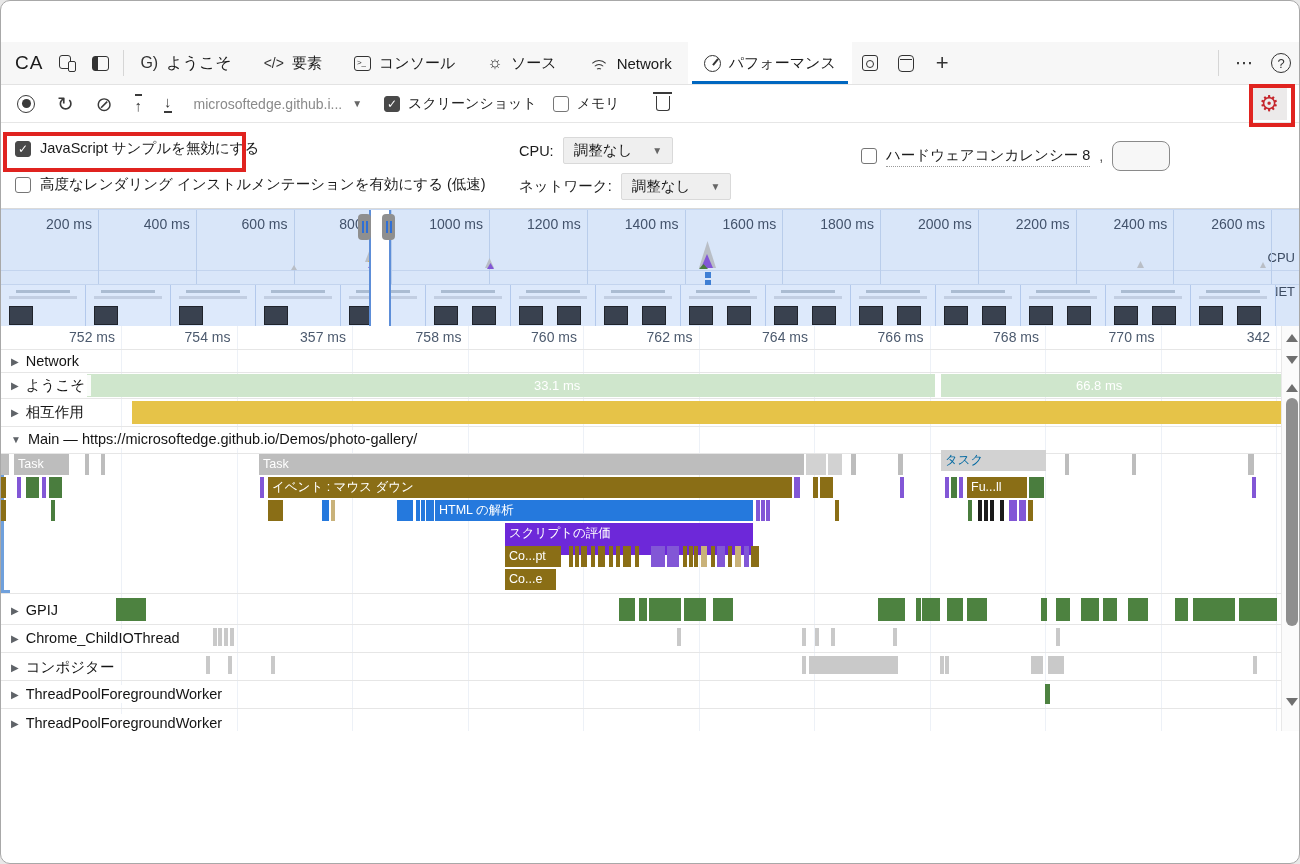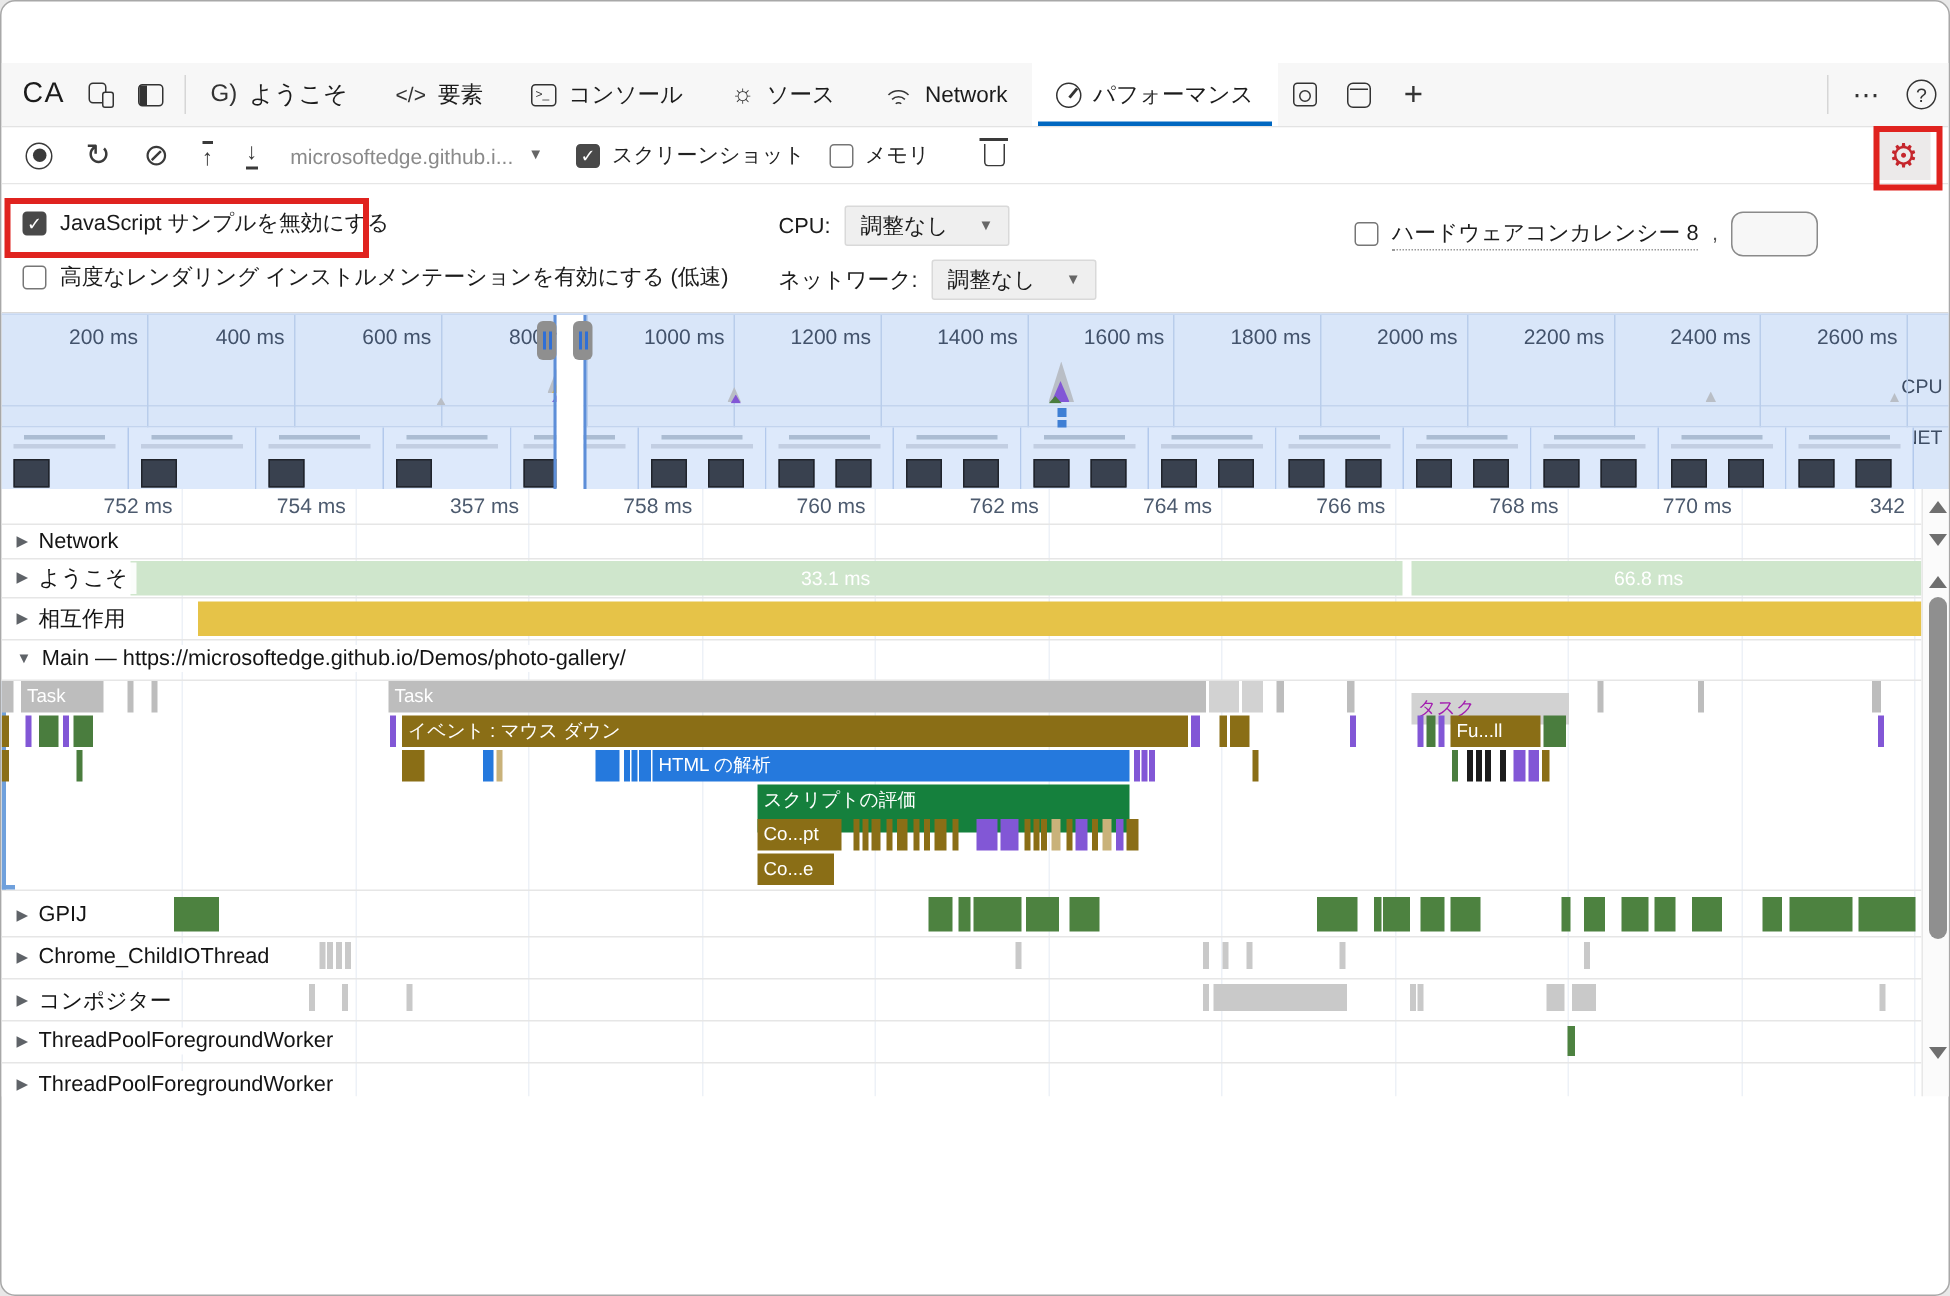--- a/index.html
+++ b/index.html
@@ -211,21 +211,21 @@
         <span class="caret">▼</span>
       </span>
     </div>
     <div class="set-item" style="left:518px; top:50px;">
       <span>ネットワーク:</span>
       <span class="select">
         <span>調整なし</span>
         <span class="caret">▼</span>
       </span>
     </div>
-    <div class="set-item" style="left:902px; top:18px;">
+    <div class="set-item" style="left:860px; top:18px;">
       <span class="cb"></span>
       <span class="dotted">ハードウェアコンカレンシー 8</span>
       <span style="color:#555;">,</span>
       <span class="hw-input"></span>
     </div>
   </div>
 
   <div class="overview" id="overview">
     <div class="ov-side" style="top:40px;">CPU</div>
     <div class="ov-netline"></div>
@@ -411,21 +411,21 @@
       <div style="position: absolute; left: 0px; top: 264px; width: 9px; height: 3px; background: rgb(111, 160, 220);"></div>
       <div class="bar" style="left: 0px; top: 128px; width: 8px; height: 21px; background: rgb(189, 189, 189);"></div>
       <div class="bar" style="left: 13px; top: 128px; width: 55px; height: 21px; background: rgb(189, 189, 189);">Task</div>
       <div class="bar" style="left: 84px; top: 128px; width: 4px; height: 21px; background: rgb(189, 189, 189);"></div>
       <div class="bar" style="left: 100px; top: 128px; width: 3px; height: 21px; background: rgb(189, 189, 189);"></div>
       <div class="bar" style="left: 258px; top: 128px; width: 545px; height: 21px; background: rgb(189, 189, 189);">Task</div>
       <div class="bar" style="left: 805px; top: 128px; width: 20px; height: 21px; background: rgb(210, 210, 210);"></div>
       <div class="bar" style="left: 827px; top: 128px; width: 14px; height: 21px; background: rgb(210, 210, 210);"></div>
       <div class="bar" style="left: 850px; top: 128px; width: 5px; height: 21px; background: rgb(189, 189, 189);"></div>
       <div class="bar" style="left: 897px; top: 128px; width: 5px; height: 21px; background: rgb(189, 189, 189);"></div>
-      <div class="bar" style="left: 940px; top: 136px; width: 105px; height: 21px; background: rgb(210, 210, 210); color: #a21caf;">タスク</div>
+      <div class="bar" style="left: 940px; top: 124px; width: 105px; height: 21px; background: rgb(210, 210, 210); color: #0369a1;">タスク</div>
       <div class="bar" style="left: 1064px; top: 128px; width: 3px; height: 21px; background: rgb(189, 189, 189);"></div>
       <div class="bar" style="left: 1131px; top: 128px; width: 2px; height: 21px; background: rgb(189, 189, 189);"></div>
       <div class="bar" style="left: 1247px; top: 128px; width: 6px; height: 21px; background: rgb(189, 189, 189);"></div>
       <div class="bar" style="left: 0px; top: 151px; width: 5px; height: 21px; background: rgb(138, 110, 22);"></div>
       <div class="bar" style="left: 16px; top: 151px; width: 4px; height: 21px; background: rgb(130, 87, 214);"></div>
       <div class="bar" style="left: 25px; top: 151px; width: 13px; height: 21px; background: rgb(74, 125, 62);"></div>
       <div class="bar" style="left: 41px; top: 151px; width: 4px; height: 21px; background: rgb(130, 87, 214);"></div>
       <div class="bar" style="left: 48px; top: 151px; width: 13px; height: 21px; background: rgb(74, 125, 62);"></div>
       <div class="bar" style="left: 259px; top: 151px; width: 3px; height: 21px; background: rgb(130, 87, 214);"></div>
       <div class="bar" style="left: 267px; top: 151px; width: 524px; height: 21px; background: rgb(138, 110, 22);">イベント : マウス ダウン</div>
@@ -455,21 +455,21 @@
       <div class="bar" style="left: 765px; top: 174px; width: 2px; height: 21px; background: rgb(130, 87, 214);"></div>
       <div class="bar" style="left: 834px; top: 174px; width: 2px; height: 21px; background: rgb(138, 110, 22);"></div>
       <div class="bar" style="left: 967px; top: 174px; width: 2px; height: 21px; background: rgb(74, 125, 62);"></div>
       <div class="bar" style="left: 977px; top: 174px; width: 3px; height: 21px; background: rgb(27, 27, 27);"></div>
       <div class="bar" style="left: 983px; top: 174px; width: 3px; height: 21px; background: rgb(27, 27, 27);"></div>
       <div class="bar" style="left: 989px; top: 174px; width: 3px; height: 21px; background: rgb(27, 27, 27);"></div>
       <div class="bar" style="left: 999px; top: 174px; width: 4px; height: 21px; background: rgb(27, 27, 27);"></div>
       <div class="bar" style="left: 1008px; top: 174px; width: 8px; height: 21px; background: rgb(130, 87, 214);"></div>
       <div class="bar" style="left: 1018px; top: 174px; width: 7px; height: 21px; background: rgb(130, 87, 214);"></div>
       <div class="bar" style="left: 1027px; top: 174px; width: 5px; height: 21px; background: rgb(138, 110, 22);"></div>
-      <div class="bar" style="left: 504px; top: 197px; width: 248px; height: 32px; background: #15803d;">スクリプトの評価</div>
+      <div class="bar" style="left: 504px; top: 197px; width: 248px; height: 32px; background: #6d28d9;">スクリプトの評価</div>
       <div class="bar" style="left: 504px; top: 220px; width: 56px; height: 21px; background: rgb(138, 110, 22);">Co...pt</div>
       <div class="bar" style="left: 568px; top: 220px; width: 3px; height: 21px; background: rgb(138, 110, 22);"></div>
       <div class="bar" style="left: 574px; top: 220px; width: 2px; height: 21px; background: rgb(138, 110, 22);"></div>
       <div class="bar" style="left: 580px; top: 220px; width: 6px; height: 21px; background: rgb(138, 110, 22);"></div>
       <div class="bar" style="left: 590px; top: 220px; width: 2px; height: 21px; background: rgb(138, 110, 22);"></div>
       <div class="bar" style="left: 597px; top: 220px; width: 7px; height: 21px; background: rgb(138, 110, 22);"></div>
       <div class="bar" style="left: 608px; top: 220px; width: 3px; height: 21px; background: rgb(138, 110, 22);"></div>
       <div class="bar" style="left: 615px; top: 220px; width: 3px; height: 21px; background: rgb(138, 110, 22);"></div>
       <div class="bar" style="left: 622px; top: 220px; width: 8px; height: 21px; background: rgb(138, 110, 22);"></div>
       <div class="bar" style="left: 634px; top: 220px; width: 3px; height: 21px; background: rgb(138, 110, 22);"></div>

